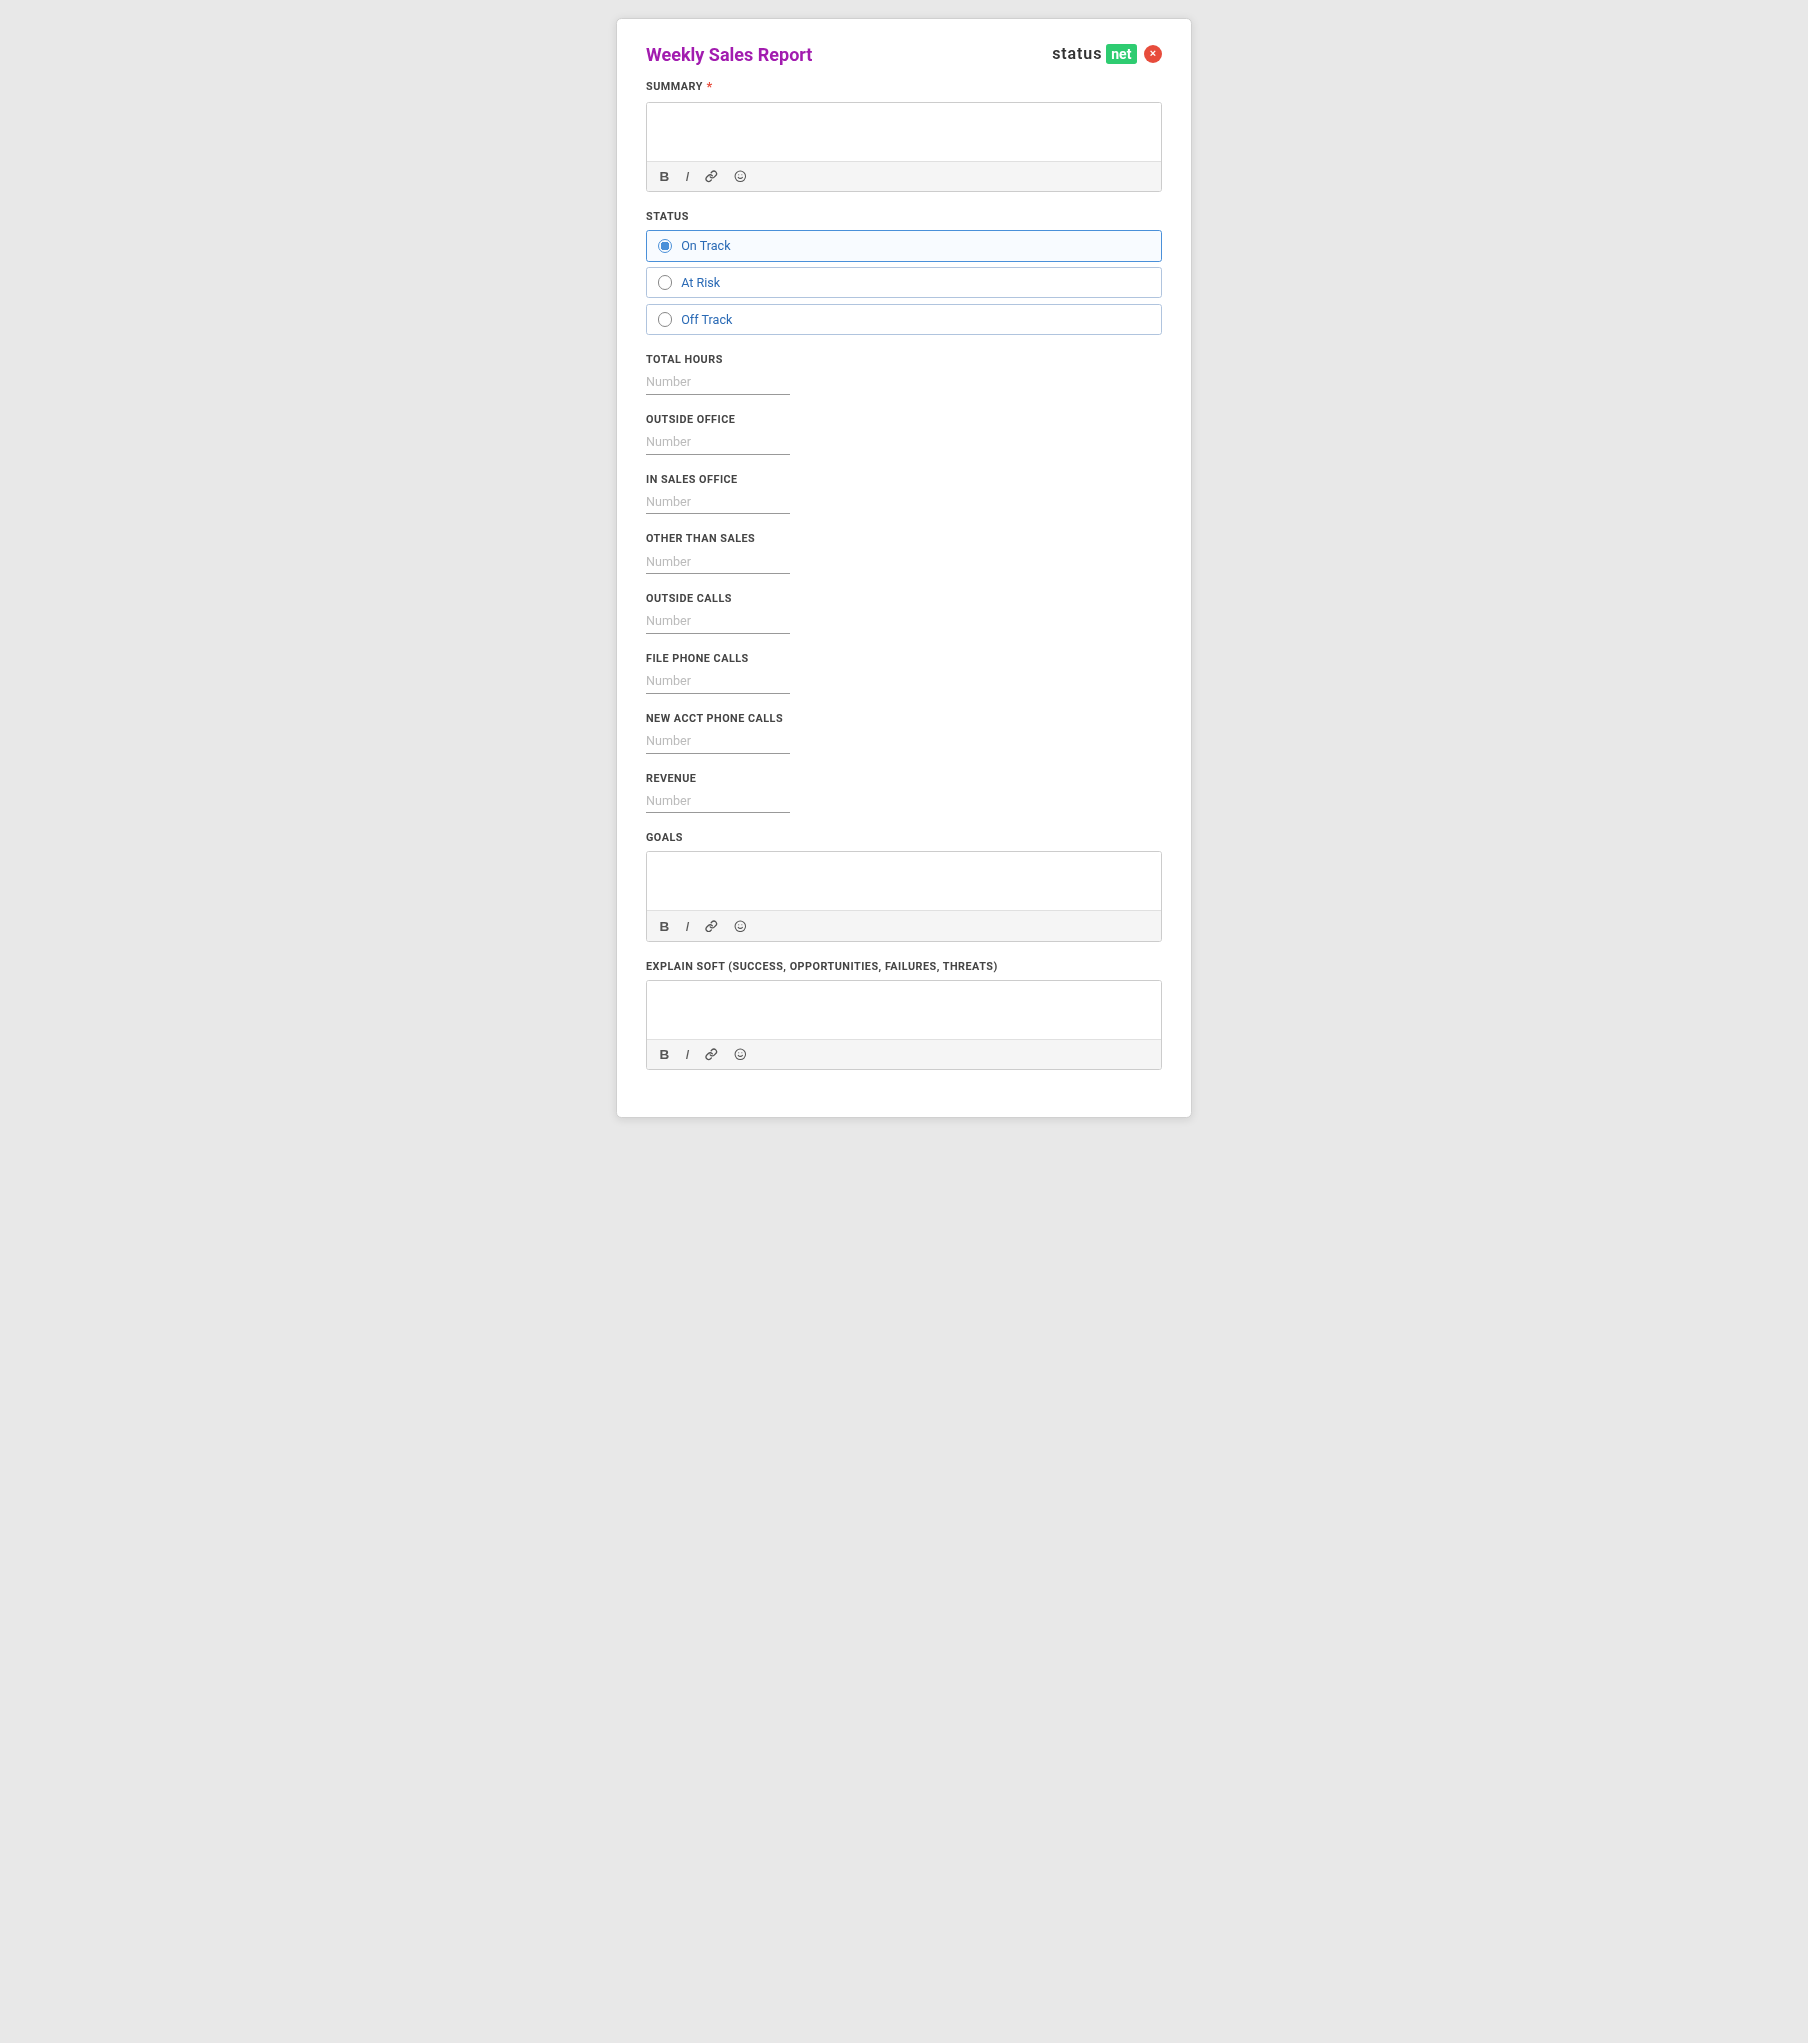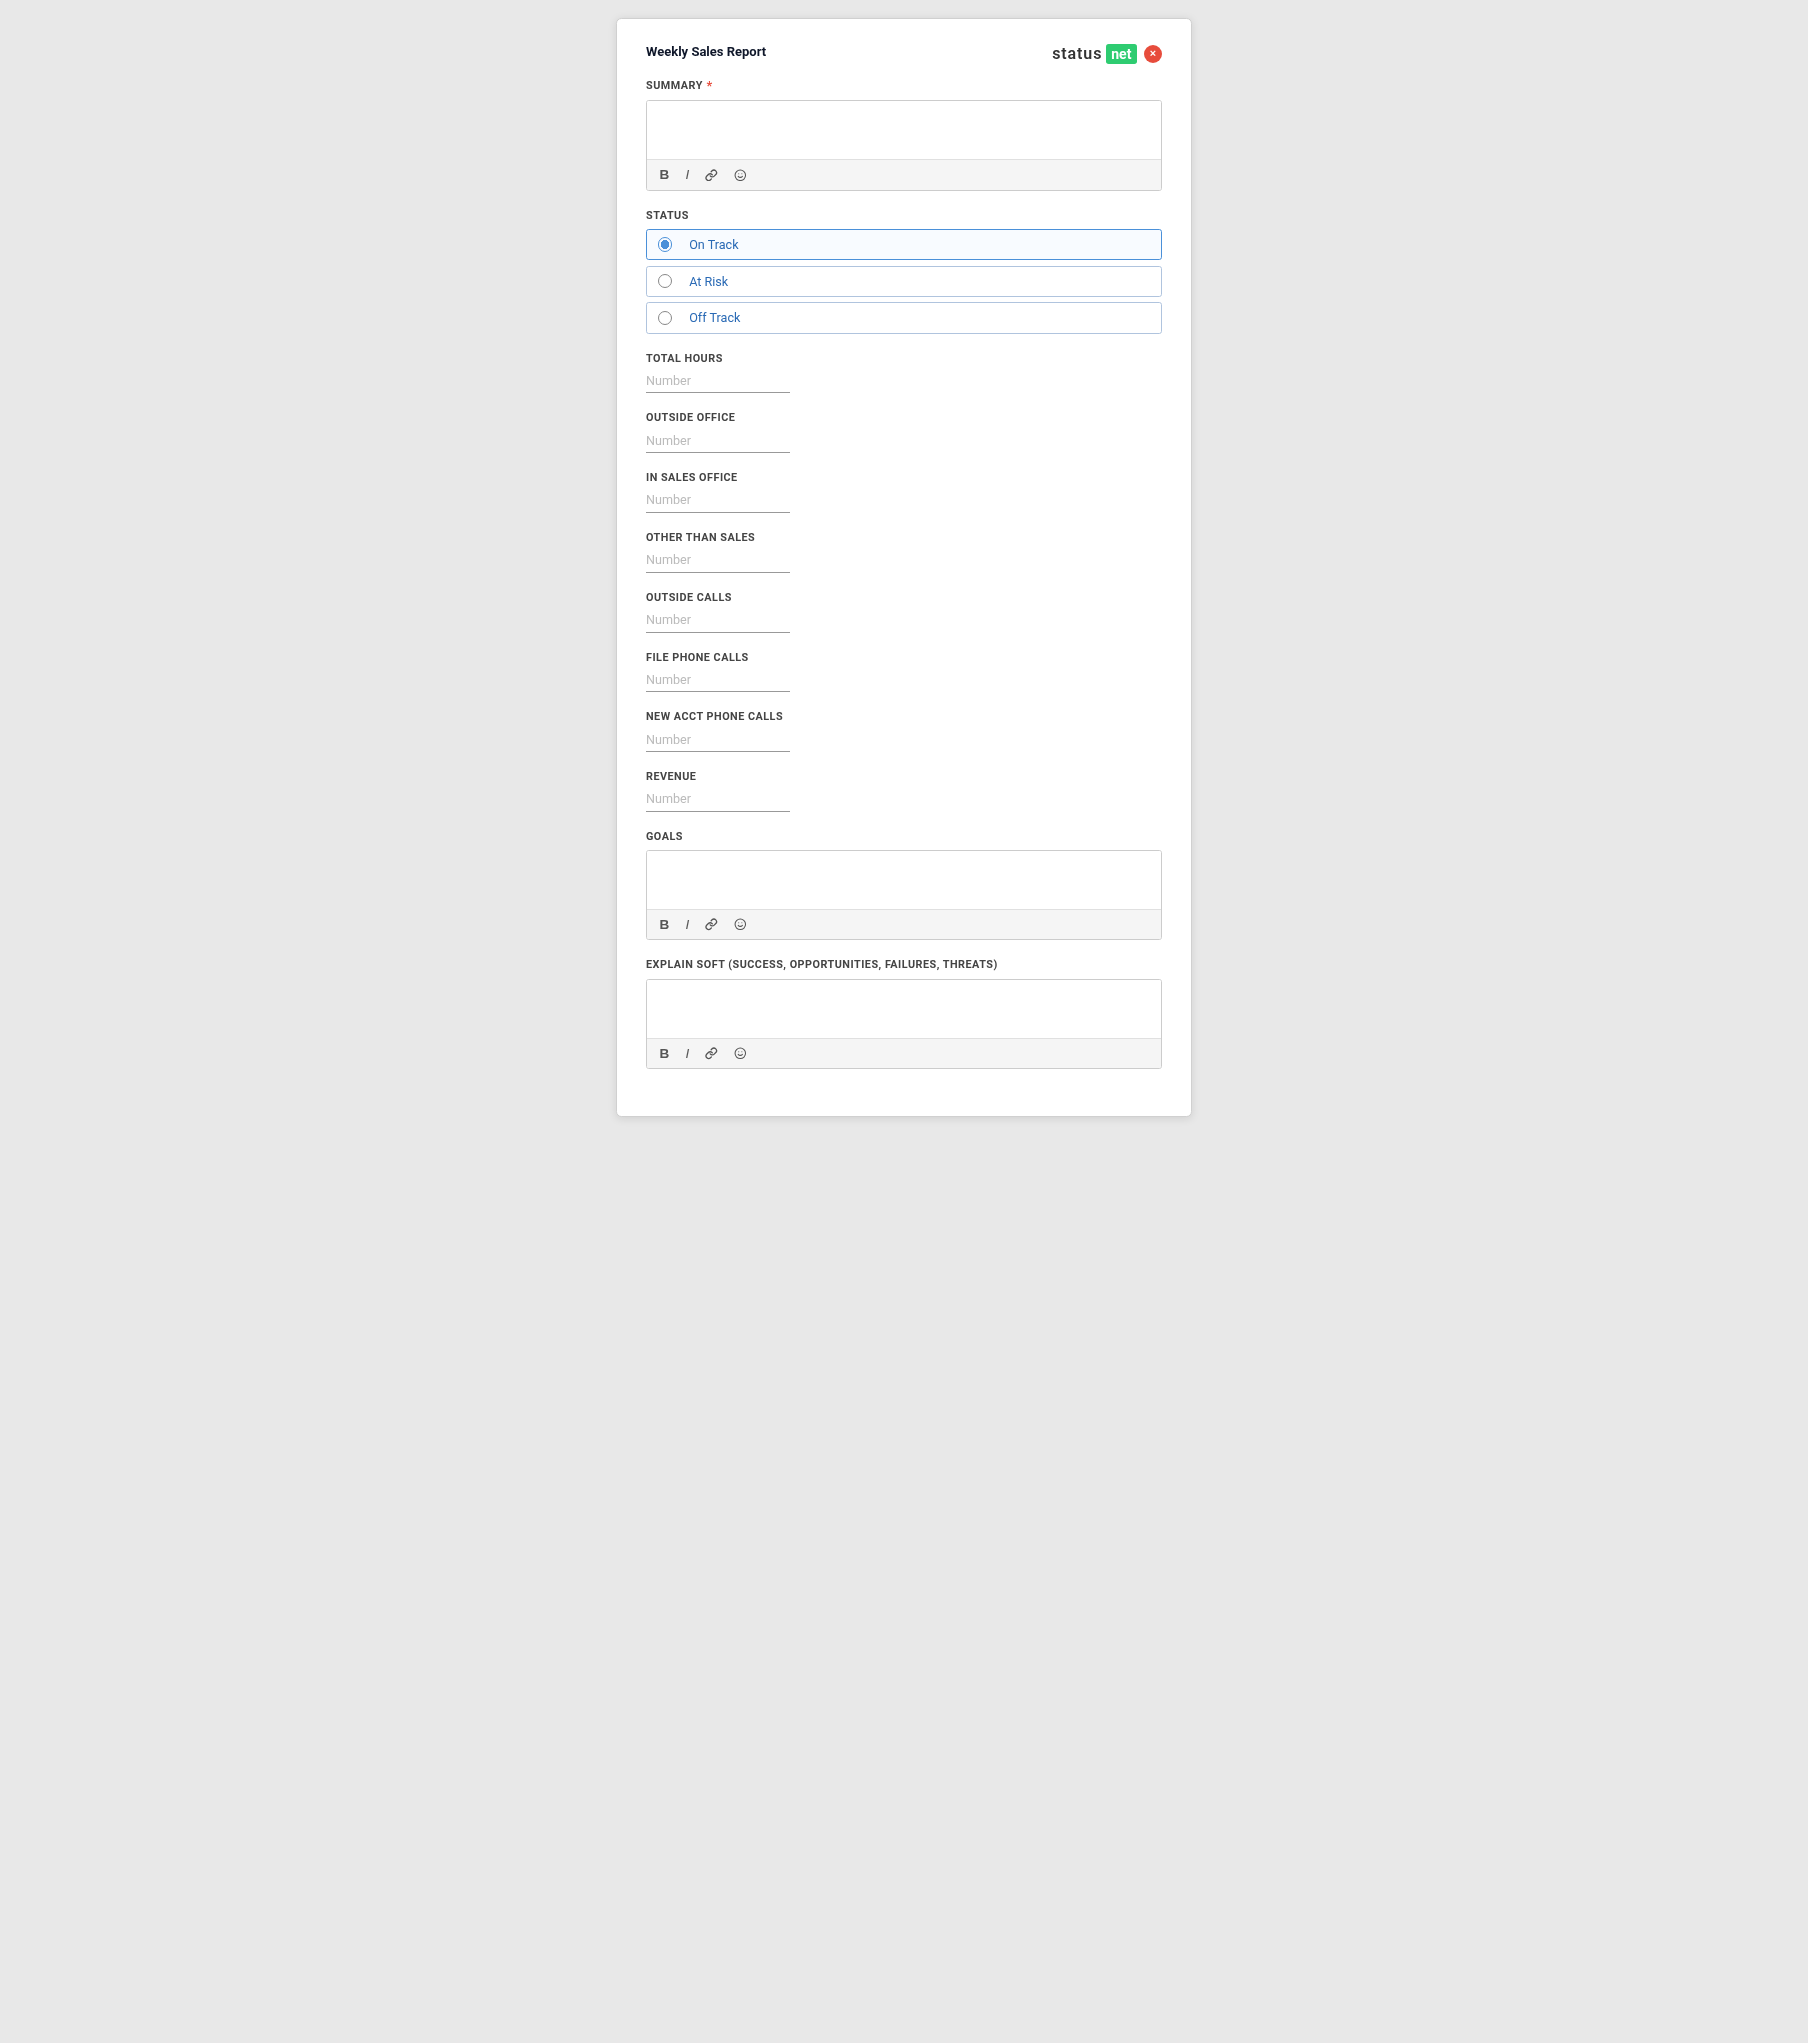--- a/index.html
+++ b/index.html
@@ -29,23 +29,23 @@
     }
 
     .modal-header {
       display: flex;
       justify-content: space-between;
       align-items: flex-start;
       margin-bottom: 14.4px;
     }
 
     .modal-title {
-      font-size: 13px;
+      font-size: 18px;
       font-weight: 700;
-      color: #0f172a;
+      color: #a21caf;
     }
 
     .header-right {
       display: flex;
       align-items: center;
       gap: 7.2px;
     }
 
     .status-badge {
       display: flex;
@@ -163,21 +163,21 @@
       gap: 5.4px;
     }
 
     .status-option {
       display: flex;
       align-items: center;
       border: 1.4px solid #b0c4de;
       border-radius: 2.7px;
       padding: 7.2px 10.8px;
       cursor: pointer;
-      gap: 17px;
+      gap: 9px;
     }
 
     .status-option.selected {
       border-color: #4a90d9;
       background: #f8fbff;
     }
 
     .radio-circle {
       width: 14.4px;
       height: 14.4px;

